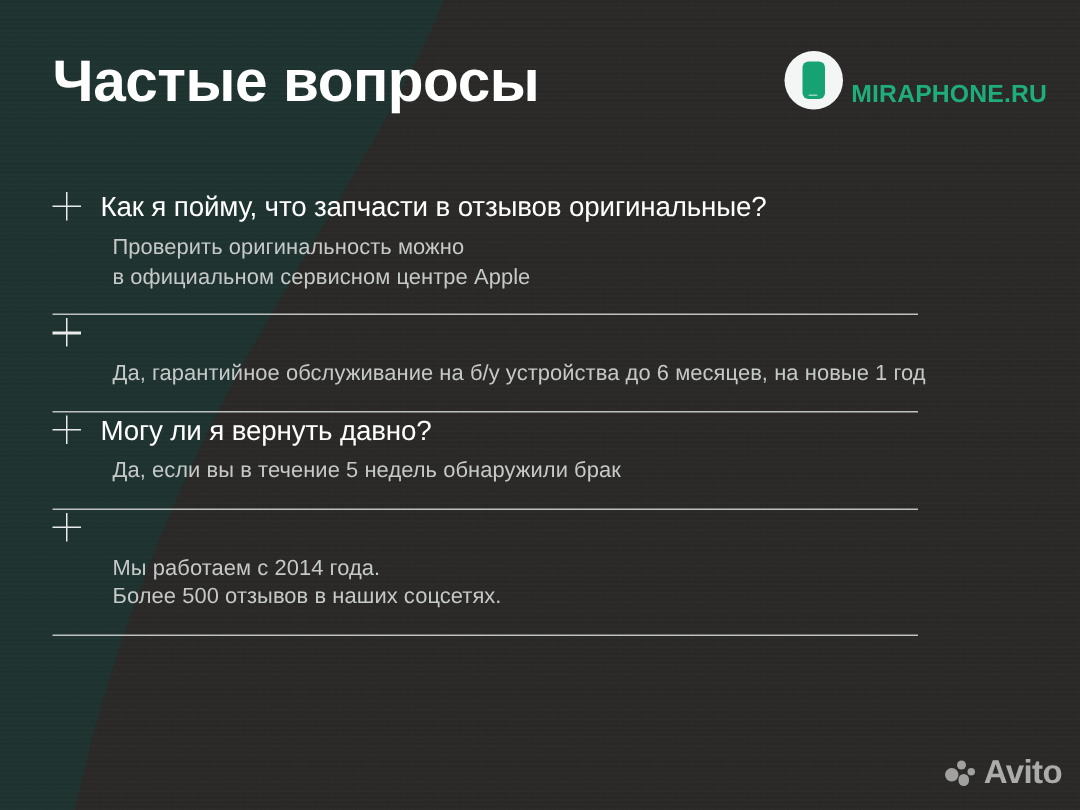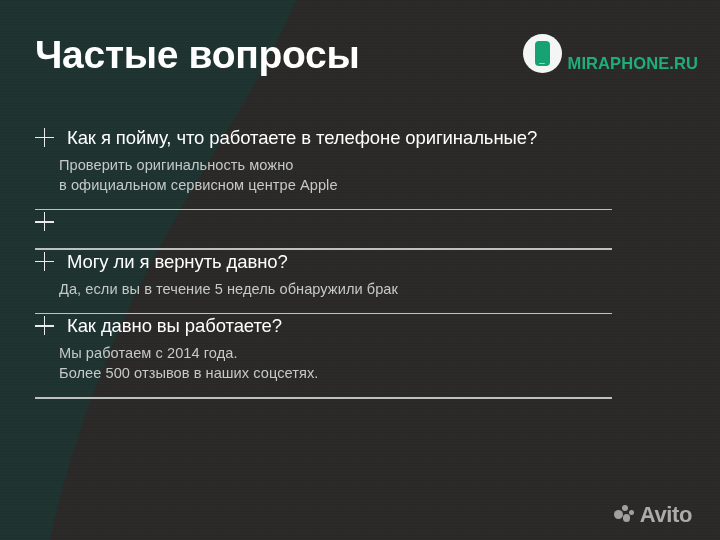--- a/index.html
+++ b/index.html
@@ -126,43 +126,43 @@
   }
   .faq-question {
     font-size:18.5px;
     font-weight:normal;
     color:#ffffff;
     line-height:23px;
     letter-spacing:-0.1px;
     white-space:nowrap;
   }
   .faq-answer {
-    margin-left:24px;
+    margin-left:40px;
     margin-top:6px;
     font-size:14.6px;
     color:#c5c9c7;
     line-height:19.5px;
     font-weight:normal;
     letter-spacing:0.05px;
     white-space:pre-line;
   }
   .faq-divider {
     height:1.3px;
     background:#bdc2c0;
     margin-top:14px;
     width:577px;
   }
 
   
   .avito-mark {
     position:absolute;
-    right:28px;
+    right:12px;
     bottom:14px;
     display:flex;
-    align-items:flex-start;
+    align-items:flex-end;
     gap:5px;
     opacity:0.72;
   }
   .avito-dots {
     position:relative;
     width:21px; height:20px;
     flex:0 0 auto;
   }
   .avito-dots i {
     position:absolute;
@@ -204,47 +204,47 @@
       </div>
       <div class="brand-name">MIRAPHONE.RU</div>
     </div>
   </div>
 
   <div class="faq-list">
 
     <div class="faq-item">
       <div class="faq-head">
         <span class="plus-icon"></span>
-        <span class="faq-question">Как я пойму, что работаете в телефоне оригинальные?</span>
+        <span class="faq-question">Как я пойму, что запчасти в отзывов оригинальные?</span>
       </div>
       <div class="faq-answer">Проверить оригинальность можно
 в официальном сервисном центре Apple</div>
       <div class="faq-divider"></div>
     </div>
 
     <div class="faq-item">
       <div class="faq-head">
         <span class="plus-icon"></span>
       </div>
+      <div class="faq-answer">Да, гарантийное обслуживание на б/у устройства до 6 месяцев, на новые 1 год</div>
       <div class="faq-divider"></div>
     </div>
 
     <div class="faq-item">
       <div class="faq-head">
         <span class="plus-icon"></span>
         <span class="faq-question">Могу ли я вернуть давно?</span>
       </div>
       <div class="faq-answer">Да, если вы в течение 5 недель обнаружили брак</div>
       <div class="faq-divider"></div>
     </div>
 
     <div class="faq-item">
       <div class="faq-head">
         <span class="plus-icon"></span>
-        <span class="faq-question">Как давно вы работаете?</span>
       </div>
       <div class="faq-answer">Мы работаем с 2014 года.
 Более 500 отзывов в наших соцсетях.</div>
       <div class="faq-divider"></div>
     </div>
 
   </div>
 
   <div class="avito-mark">
     <span class="avito-dots">

